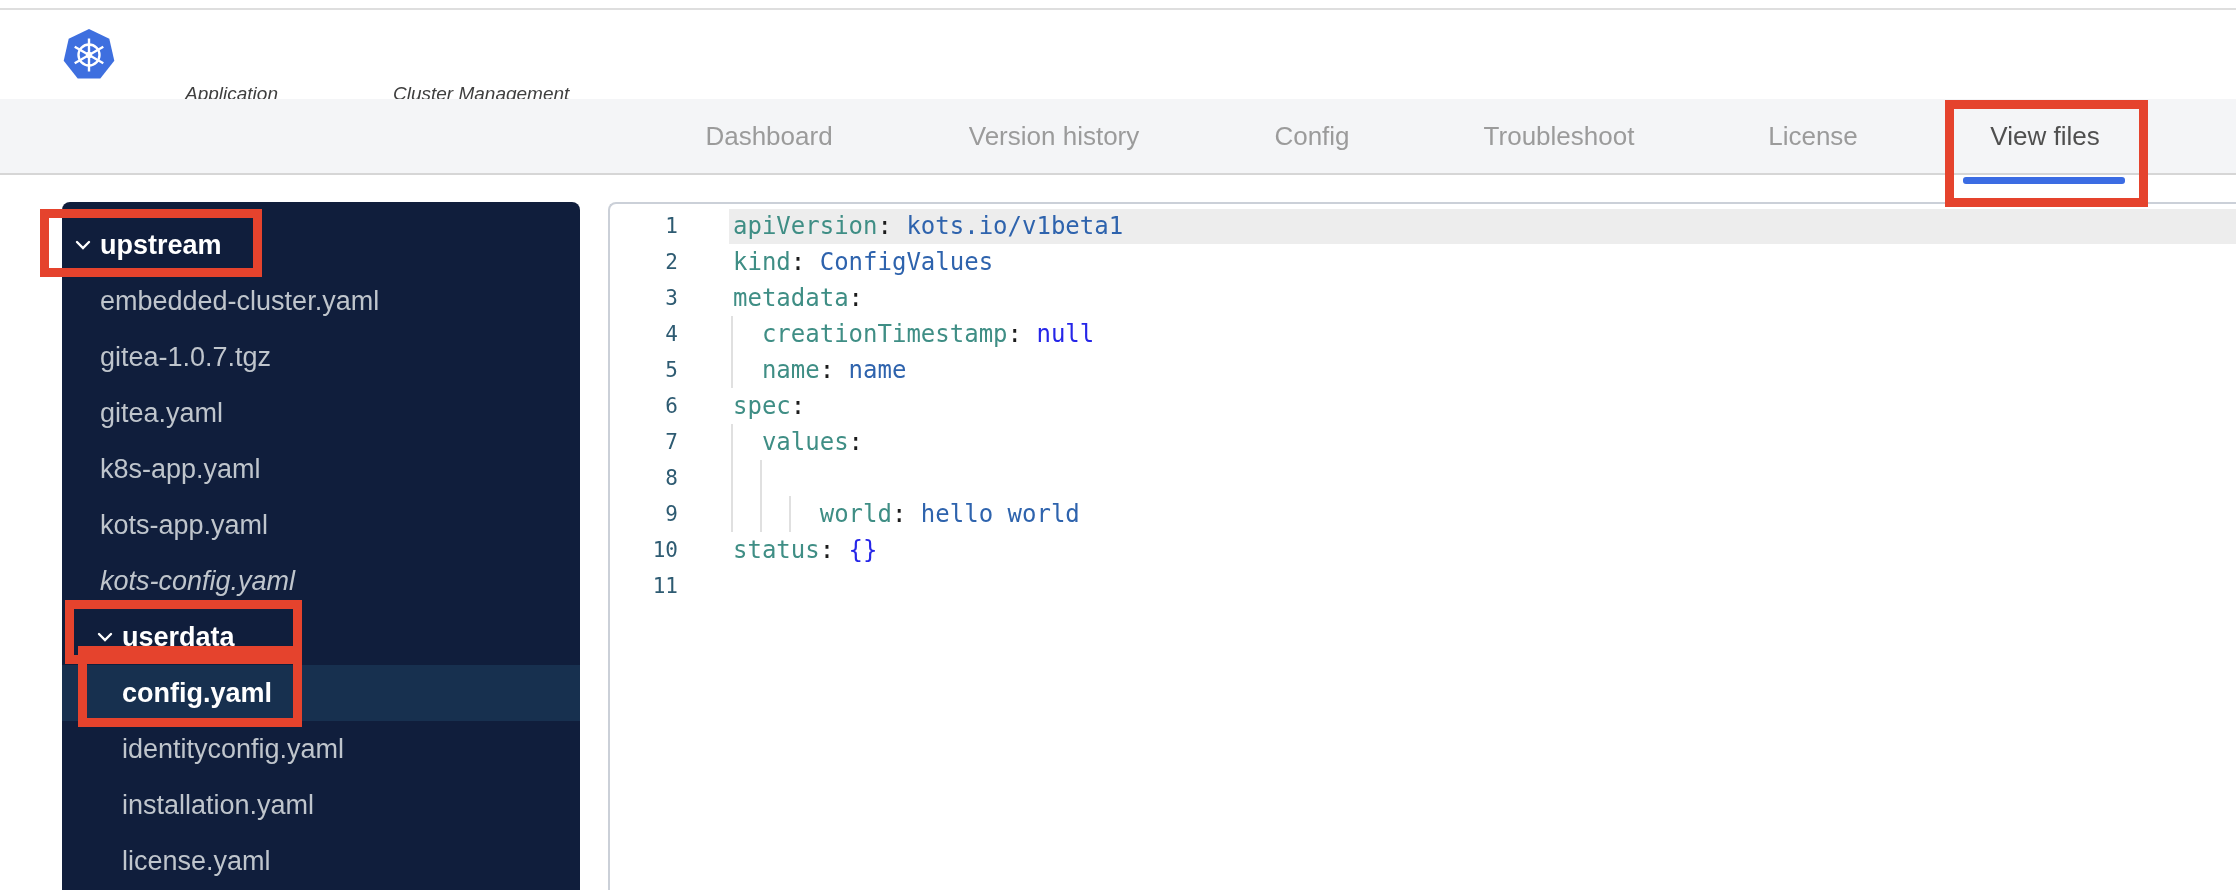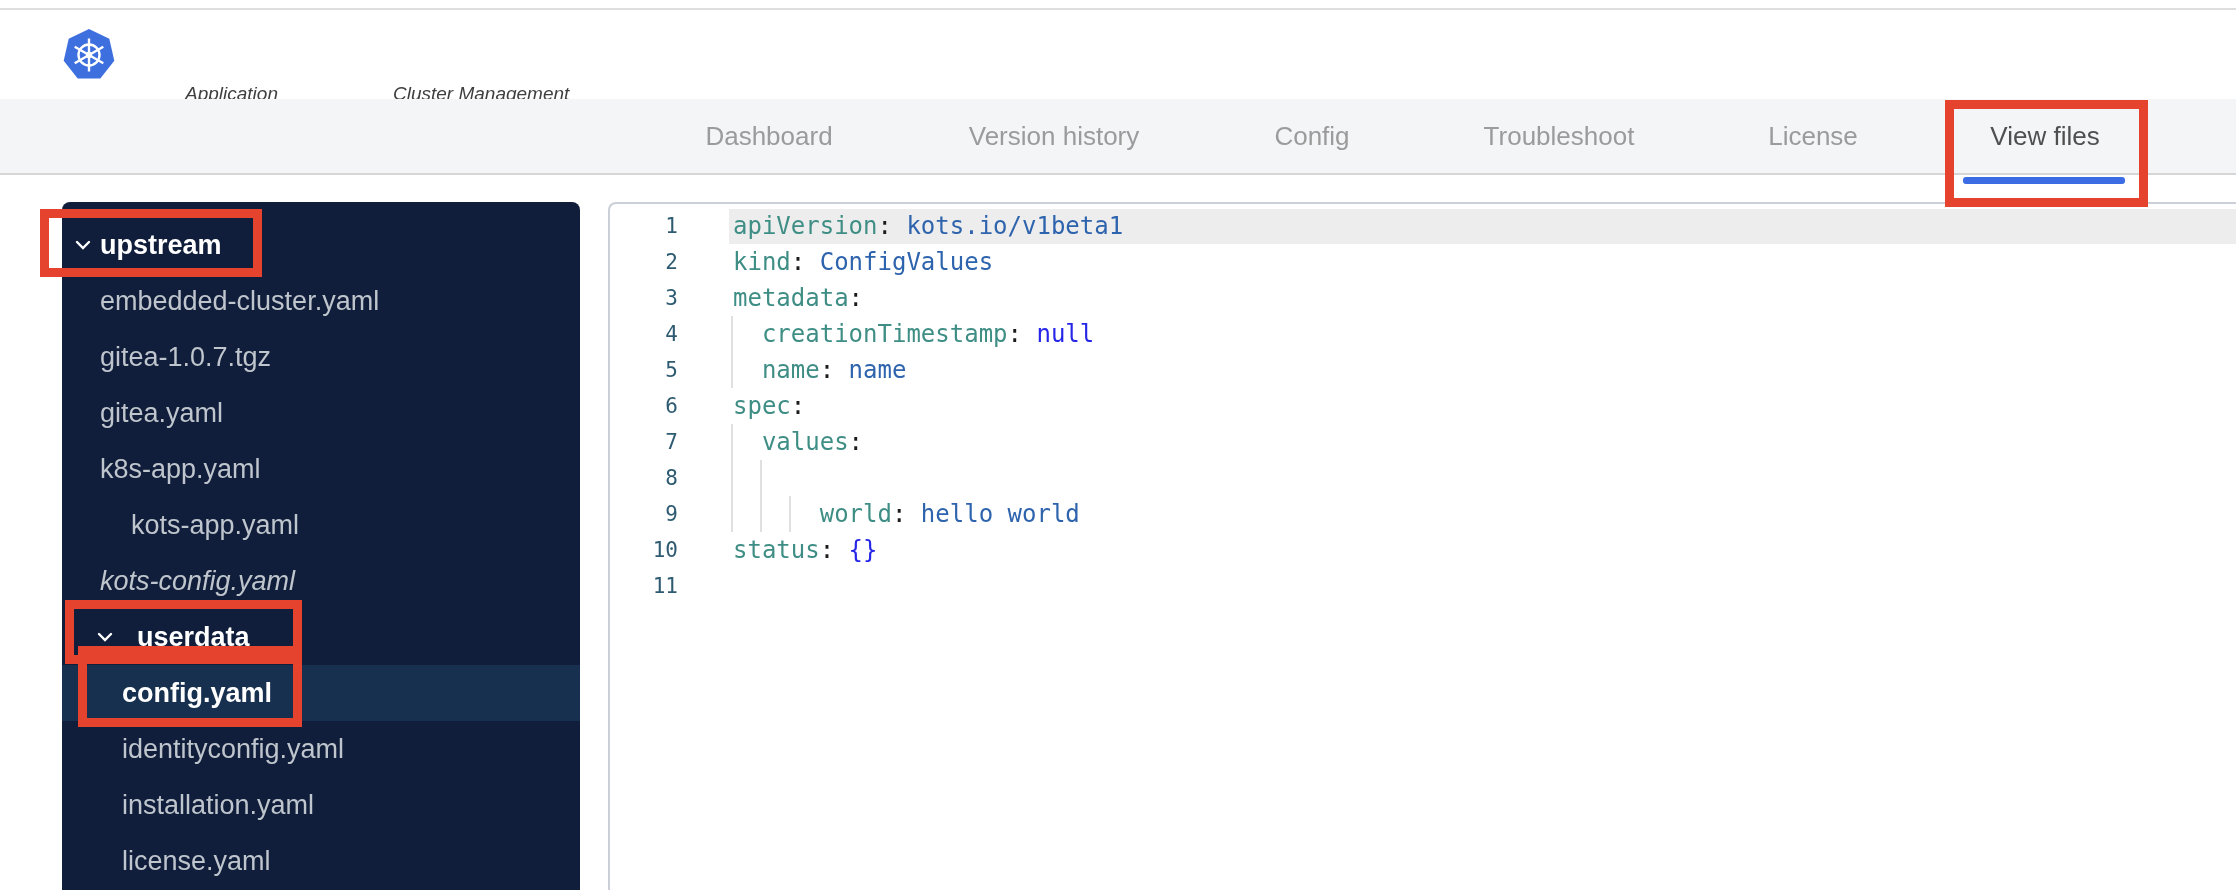--- a/index.html
+++ b/index.html
@@ -119,31 +119,31 @@
       </div>
       <div class="tree-row file" style="top: 127px;">
         <span class="tree-label" style="left: 38px;">gitea-1.0.7.tgz</span>
       </div>
       <div class="tree-row file" style="top: 183px;">
         <span class="tree-label" style="left: 38px;">gitea.yaml</span>
       </div>
       <div class="tree-row file" style="top: 239px;">
         <span class="tree-label" style="left: 38px;">k8s-app.yaml</span>
       </div>
-      <div class="tree-row file" style="top: 295px; margin-left: 31px;">
+      <div class="tree-row file" style="top: 295px;">
         <span class="tree-label" style="left: 38px;">kots-app.yaml</span>
       </div>
       <div class="tree-row file" style="top: 351px;">
         <span class="tree-label" style="left: 38px; font-style: italic;">kots-config.yaml</span>
       </div>
       <div class="tree-row folder" style="top: 407px;">
         <span class="chev" style="left: 32px;"><svg width="22" height="22" viewBox="0 0 22 22">
             <polyline points="5,8 11,14 17,8" fill="none" stroke="#ffffff" stroke-width="2.4" stroke-linecap="round"></polyline>
           </svg></span>
-        <span class="tree-label" style="left: 75px; text-align: right;">userdata</span>
+        <span class="tree-label" style="left: 60px; text-align: right;">userdata</span>
       </div>
       <div class="tree-row file selected" style="top: 463px;">
         <span class="tree-label" style="left: 60px;">config.yaml</span>
       </div>
       <div class="tree-row file" style="top: 519px;">
         <span class="tree-label" style="left: 60px;">identityconfig.yaml</span>
       </div>
       <div class="tree-row file" style="top: 575px;">
         <span class="tree-label" style="left: 60px;">installation.yaml</span>
       </div>

